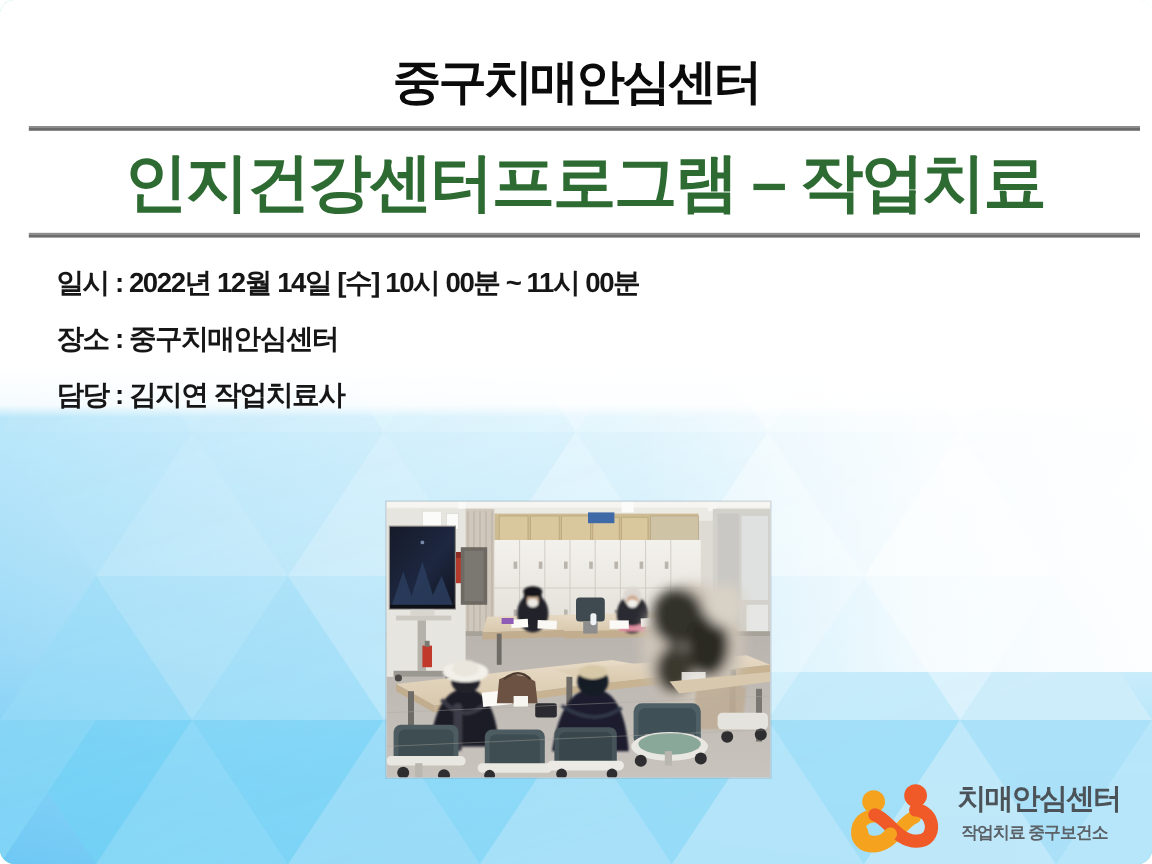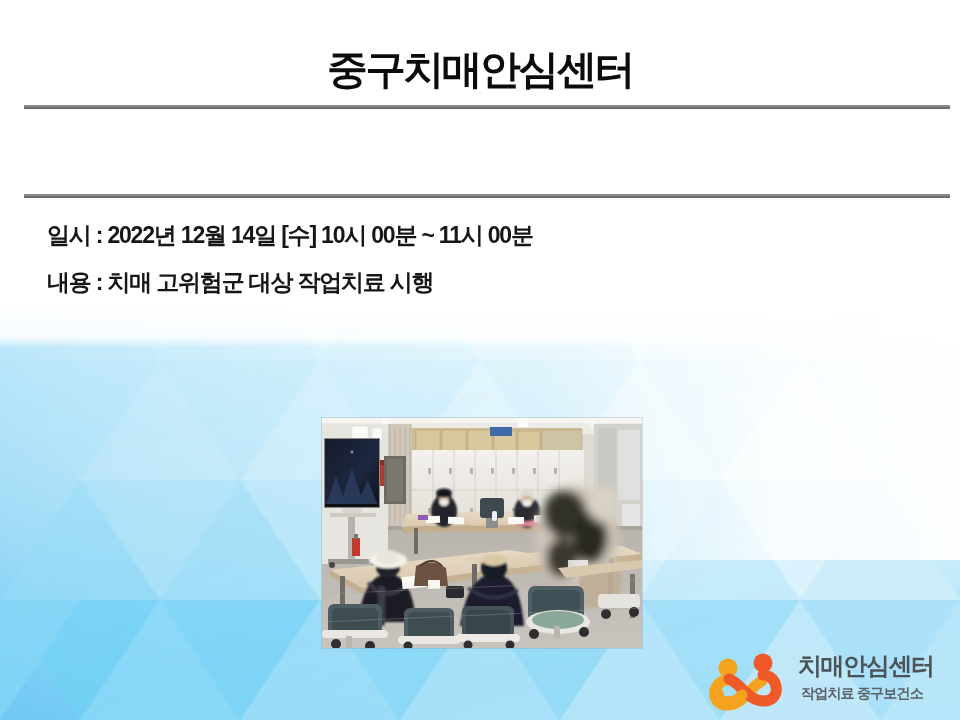--- a/index.html
+++ b/index.html
@@ -15,20 +15,21 @@
     background: #ffffff;
   }
 
   
   #poster {
     position: relative;
     width: 960px;
     height: 720px;
     overflow: hidden;
     background: #86efac;
+    border-radius: 12px;
   }
 
   
   #bg-layer {
     position: absolute;
     inset: 0;
     z-index: 0;
     background:
       linear-gradient(to bottom,
         #ffffff 0%,
@@ -263,26 +264,28 @@
 
   <div id="bg-top-white"></div>
   <div id="bg-right-white"></div>
 
   <div id="content">
 
     <div id="org-title">중구치매안심센터</div>
 
     <div class="rule" id="rule-top"></div>
 
+    <div id="program-title">인지건강센터프로그램 – 작업치료</div>
 
     <div class="rule" id="rule-bottom"></div>
 
     <div id="info-block">
       <div class="info-line">일시 : 2022년 12월 14일 [수] 10시 00분 ~ 11시 00분</div>
-      <div class="info-line">내용 : 치매 고위험군 대상 작업치료 시행</div>
+      <div class="info-line">장소 : 중구치매안심센터</div>
+      <div class="info-line">담당 : 김지연 작업치료사</div>
     </div>
 
     <div id="photo-frame">
       <svg id="photo-svg" viewBox="0 0 320 230" preserveAspectRatio="none">
         <defs>
           <linearGradient id="floorG" x1="0" y1="0" x2="0" y2="1">
             <stop offset="0%" stop-color="#b9b4ae"></stop>
             <stop offset="100%" stop-color="#c8c3bd"></stop>
           </linearGradient>
           <linearGradient id="tvG" x1="0" y1="0" x2="1" y2="1">

